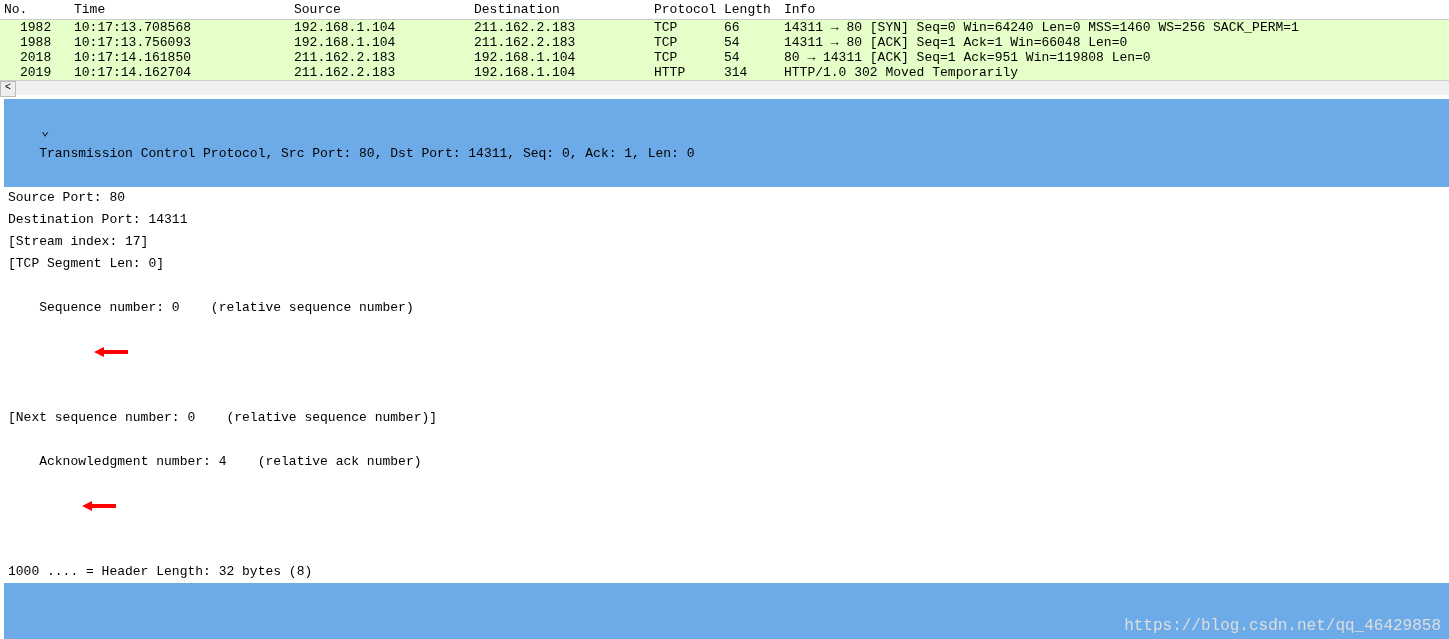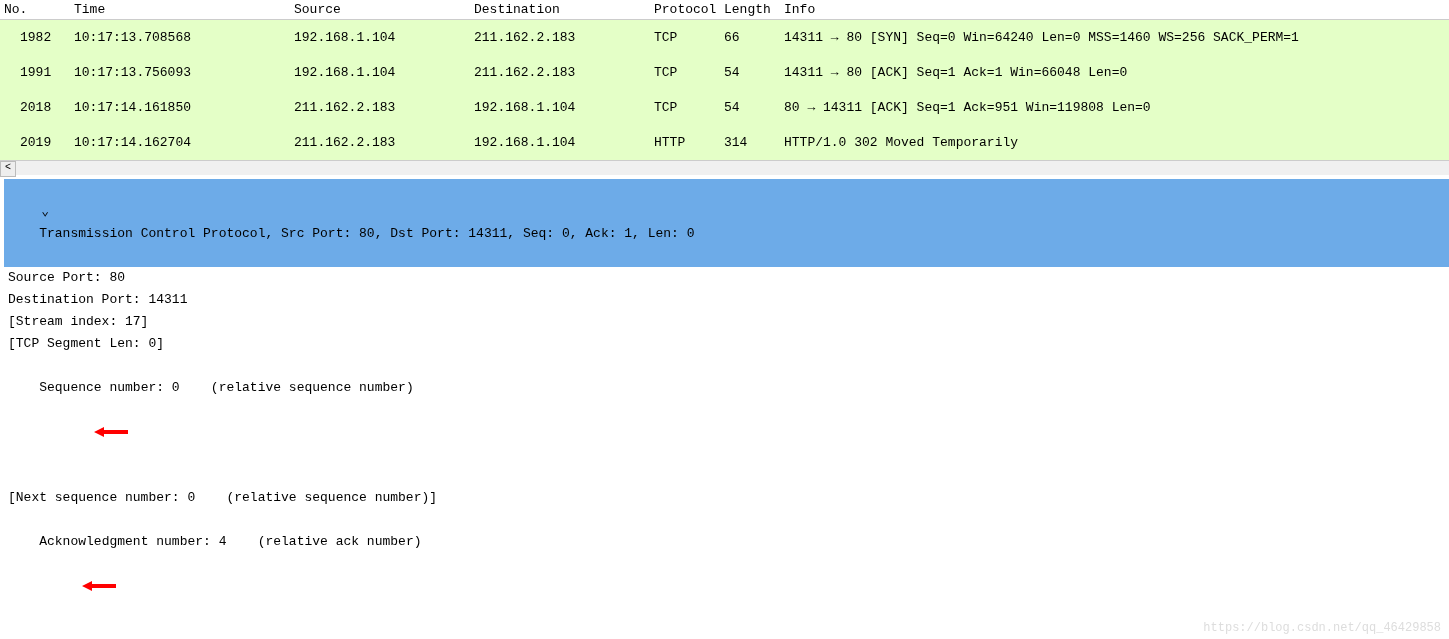--- a/index.html
+++ b/index.html
@@ -19,21 +19,21 @@
   .packet-table th {
     text-align: left;
     font-weight: normal;
     background: #fff;
     border-bottom: 1px solid #ccc;
     padding: 2px 4px;
     white-space: nowrap;
     overflow: hidden;
   }
   .packet-table td {
-    padding: 10px 4px;
+    padding: 0 4px;
     white-space: nowrap;
     overflow: hidden;
   }
   .packet-table tr.green td { background: #e4ffc7; }
   .packet-table tr.selected td { background: #ededed; }
   .packet-table col.no   { width: 70px; }
   .packet-table col.time { width: 220px; }
   .packet-table col.src  { width: 180px; }
   .packet-table col.dst  { width: 180px; }
   .packet-table col.proto{ width: 70px; }
@@ -72,21 +72,21 @@
     display: inline-block;
   }
   .arrow-red svg { vertical-align: middle; }
   .indent0 { padding-left: 4px; }
   .indent1 { padding-left: 44px; }
   .watermark {
     position: absolute;
     right: 8px;
     bottom: 4px;
     color: #ddd;
-    font-size: 12px;
+    font-size: 16px;
     pointer-events: none;
   }
   .col-no-cell { padding-left: 20px !important; }
   .pos-rel { position: relative; }
   .arrow-cell {
     position: absolute;
     left: -6px; top: 4px;
     transform: rotate(-30deg);
   }
   .arrow-inline {
@@ -121,21 +121,21 @@
       <tr class="green">
         <td class="col-no-cell pos-rel">1982</td>
         <td class="pos-rel">10:17:13.708568</td>
         <td class="pos-rel">192.168.1.104</td>
         <td class="pos-rel">211.162.2.183</td>
         <td class="pos-rel">TCP</td>
         <td class="pos-rel">66</td>
         <td class="pos-rel">14311 → 80 [SYN] Seq=0 Win=64240 Len=0 MSS=1460 WS=256 SACK_PERM=1</td>
       </tr>
       <tr class="green">
-        <td class="col-no-cell pos-rel">1991</td>
+        <td class="col-no-cell pos-rel">1988</td>
         <td class="pos-rel">10:17:13.756093</td>
         <td class="pos-rel">192.168.1.104</td>
         <td class="pos-rel">211.162.2.183</td>
         <td class="pos-rel">TCP</td>
         <td class="pos-rel">54</td>
         <td class="pos-rel">14311 → 80 [ACK] Seq=1 Ack=1 Win=66048 Len=0</td>
       </tr>
       <tr class="green">
         <td class="col-no-cell pos-rel">2018</td>
         <td class="pos-rel">10:17:14.161850</td>

